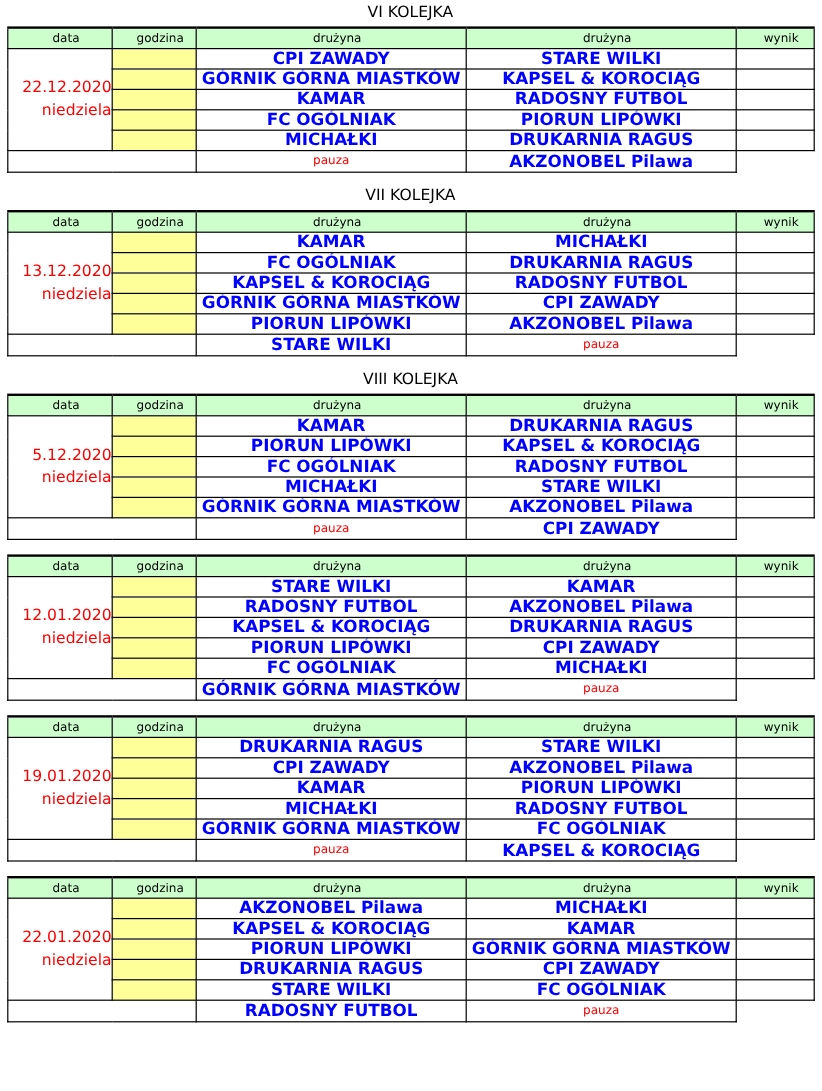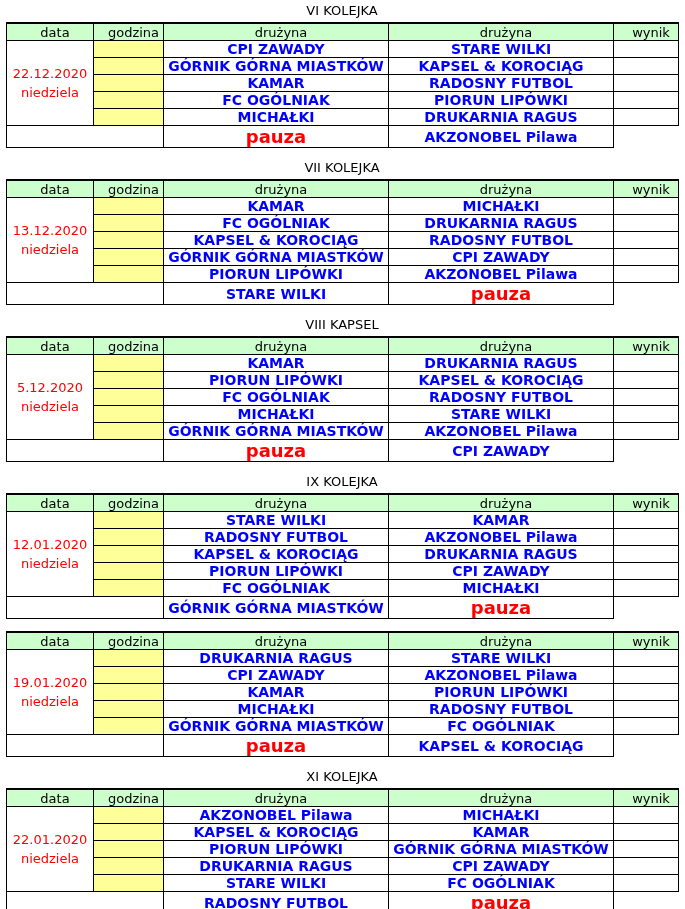--- a/index.html
+++ b/index.html
@@ -40,36 +40,36 @@
     border: 1px solid var(--border, #000000);
     padding: 0;
     overflow: hidden;
     white-space: nowrap;
     vertical-align: middle;
   }
 
   tr.head th {
     background: var(--header-bg, #ccffcc);
     font-weight: normal;
-    font-size: 13px;
+    font-size: 10px;
     height: 16px;
     text-align: center;
     border-top-width: 2px;
     padding-left: 10px;
   }
 
   th.first, td.date { border-left-width: 2px; }
   th.last,  td.result { border-right-width: 2px; }
 
   tr.match { height: 17px; }
   tr.pauza-row { height: 18px; }
 
   td.date {
     color: var(--date-text, #ff0000);
-    text-align: center;
+    text-align: right;
     font-size: 13px;
     line-height: 19px;
     background: #ffffff;
   }
 
   td.time { background: var(--hour-bg, #ffff99); }
 
   td.team {
     color: var(--team-text, #0000ff);
     font-weight: bold;
@@ -79,22 +79,22 @@
 
   td.result { background: #ffffff; }
 
   td.blank {
     border: none;
     background: transparent;
   }
 
   td.team.pauza {
     color: var(--pauza-text, #ff0000);
-    font-weight: bold;
-    font-size: 18px;
+    font-weight: normal;
+    font-size: 10px;
     text-align: center;
   }
 </style>
 </head>
 <body style="background: rgb(255, 255, 255);">
 
 <div class="schedule" id="schedule">
     <section class="round">
     <div class="round-title">VI KOLEJKA</div>
     <table class="round-table">
@@ -217,21 +217,21 @@
   </tr>
           <tr class="pauza-row">
     <td class="blank" colspan="2"></td>
     <td class="team home">STARE WILKI</td>
     <td class="team away pauza">pauza</td>
   </tr>
         </tbody>
     </table>
   </section>
     <section class="round">
-    <div class="round-title">VIII KAPSEL</div>
+    <div class="round-title">VIII KOLEJKA</div>
     <table class="round-table">
       <colgroup>
         <col style="width:87px">
         <col style="width:70px">
         <col style="width:225px">
         <col style="width:225px">
         <col style="width:65px">
       </colgroup>
       <tbody>
         <tr class="head">
@@ -281,21 +281,20 @@
   </tr>
           <tr class="pauza-row">
     <td class="blank" colspan="2"></td>
     <td class="team home pauza">pauza</td>
     <td class="team away">CPI ZAWADY</td>
   </tr>
         </tbody>
     </table>
   </section>
     <section class="round">
-    <div class="round-title">IX KOLEJKA</div>
     <table class="round-table">
       <colgroup>
         <col style="width:87px">
         <col style="width:70px">
         <col style="width:225px">
         <col style="width:225px">
         <col style="width:65px">
       </colgroup>
       <tbody>
         <tr class="head">
@@ -408,21 +407,20 @@
   </tr>
           <tr class="pauza-row">
     <td class="blank" colspan="2"></td>
     <td class="team home pauza">pauza</td>
     <td class="team away">KAPSEL &amp; KOROCIĄG</td>
   </tr>
         </tbody>
     </table>
   </section>
     <section class="round">
-    <div class="round-title">XI KOLEJKA</div>
     <table class="round-table">
       <colgroup>
         <col style="width:87px">
         <col style="width:70px">
         <col style="width:225px">
         <col style="width:225px">
         <col style="width:65px">
       </colgroup>
       <tbody>
         <tr class="head">

